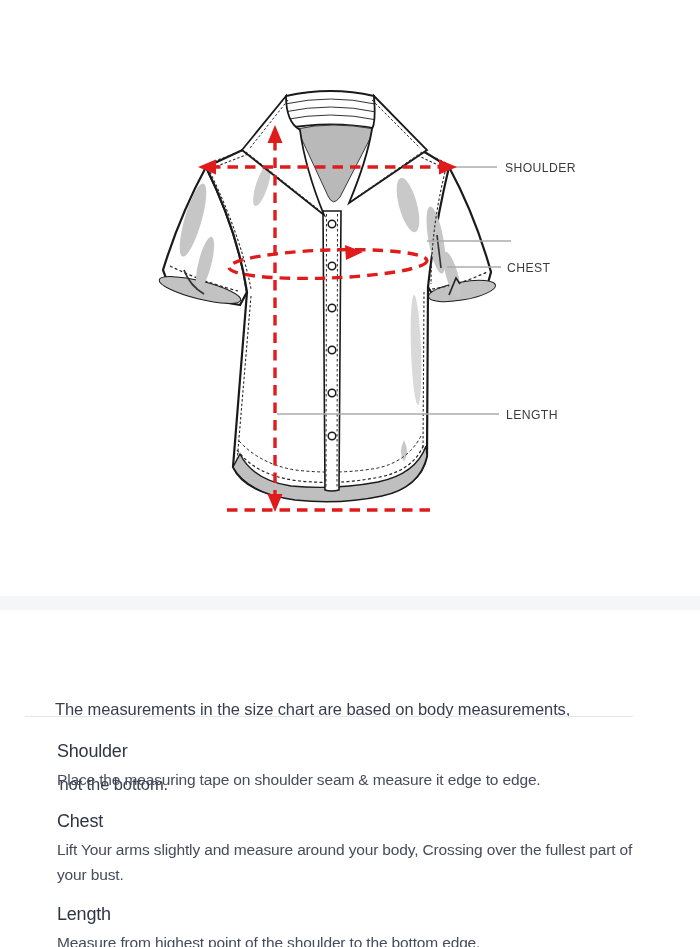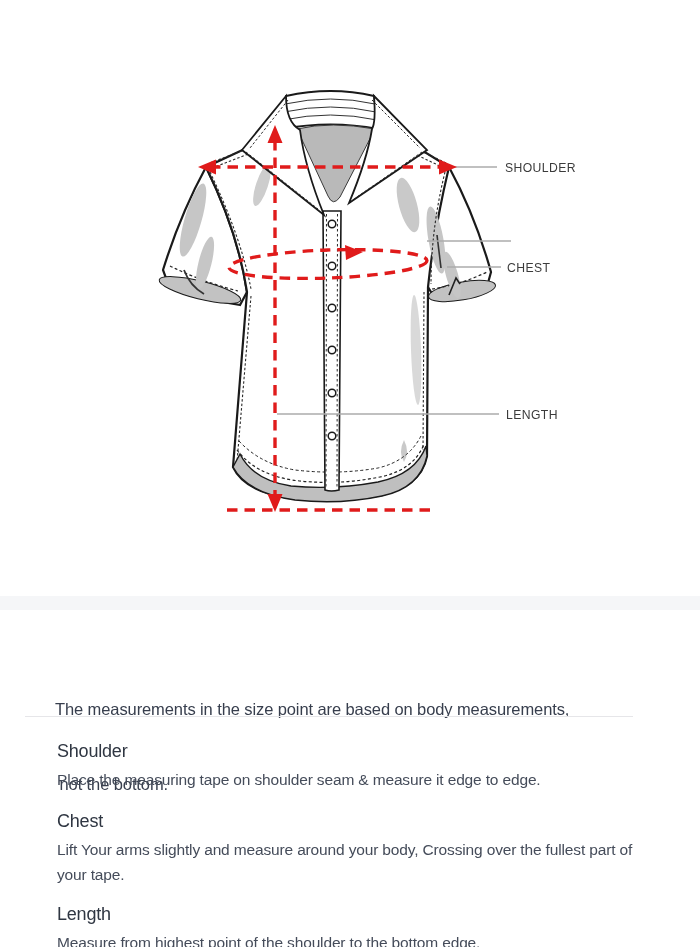--- a/index.html
+++ b/index.html
@@ -117,32 +117,32 @@
 
   <text class="meas-label" x="505" y="171.5">SHOULDER</text>
   <text class="meas-label" x="507" y="271.5">CHEST</text>
   <text class="meas-label" x="506" y="418.5">LENGTH</text>
 </svg>
 </div>
 
 <div class="band-divider"></div>
 
 <div class="note">
-  <div>The measurements in the size point are based on body measurements,</div>
+  <div>The measurements in the size chart are based on body measurements,</div>
   <div> not the bottom.</div>
 </div>
 
 <div class="thin-divider"></div>
 
 <div class="section" id="sec-shoulder">
   <h3 class="section-title">Shoulder</h3>
   <p class="section-desc">Place the measuring tape on shoulder seam &amp; measure it edge to edge.</p>
 </div>
 
 <div class="section" id="sec-chest">
   <h3 class="section-title">Chest</h3>
-  <p class="section-desc">Lift Your arms slightly and measure around your body, Crossing over the fullest part of your tape.</p>
+  <p class="section-desc">Lift Your arms slightly and measure around your body, Crossing over the fullest part of your bust.</p>
 </div>
 
 <div class="section" id="sec-length">
   <h3 class="section-title">Length</h3>
   <p class="section-desc">Measure from highest point of the shoulder to the bottom edge.</p>
 </div>
 
 </body></html>

